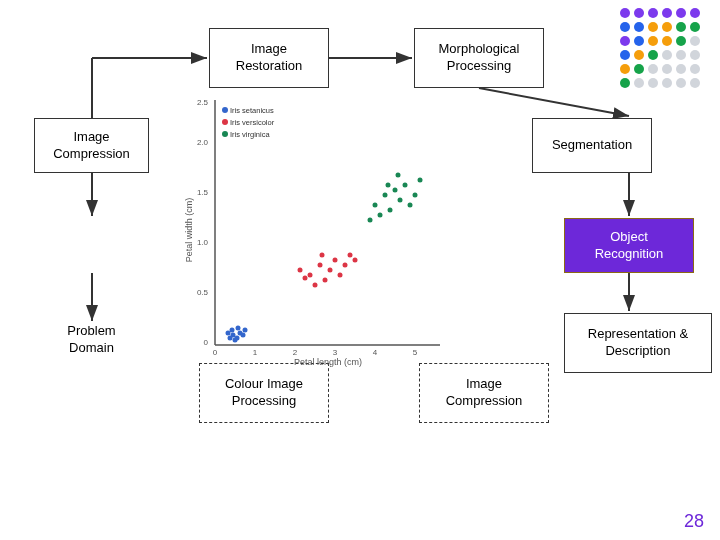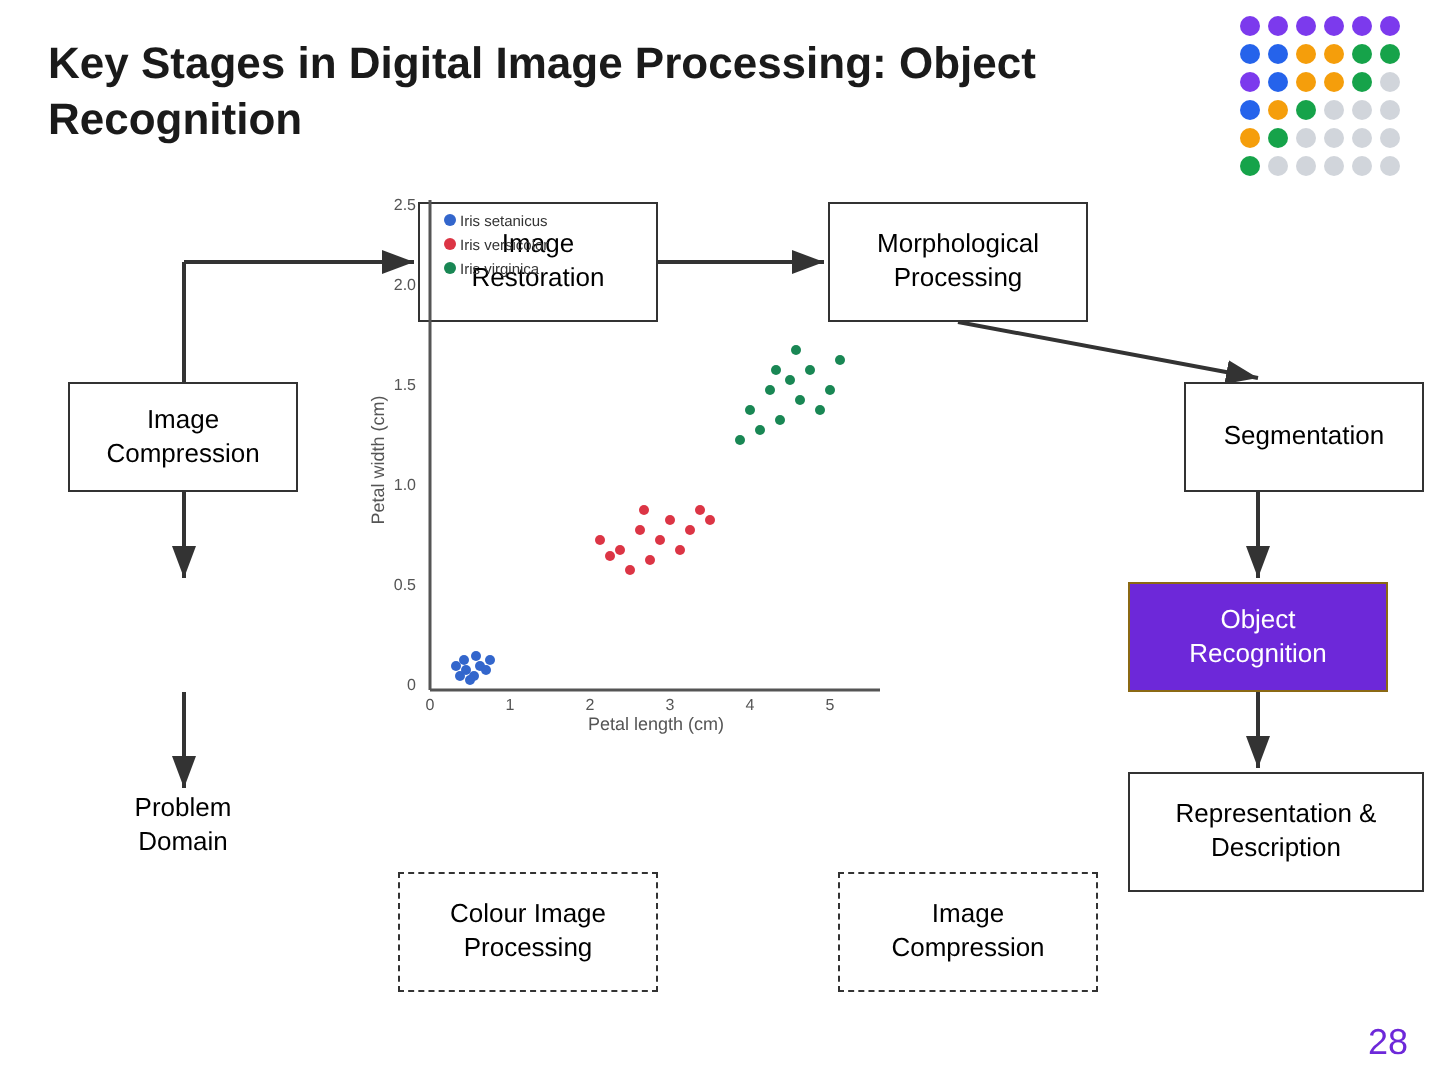--- a/index.html
+++ b/index.html
@@ -142,40 +142,39 @@
         <div class="dot" style="background: rgb(209, 213, 219);"></div>
         <div class="dot" style="background: rgb(22, 163, 74);"></div>
         <div class="dot" style="background: rgb(209, 213, 219);"></div>
         <div class="dot" style="background: rgb(209, 213, 219);"></div>
         <div class="dot" style="background: rgb(209, 213, 219);"></div>
         <div class="dot" style="background: rgb(209, 213, 219);"></div>
         <div class="dot" style="background: rgb(209, 213, 219);"></div>
       </div>
   </div>
 
-  <div class="title">Key Stages in Digital Image Processing: Object Recognition</div>
 
   <div class="content-area">
 
     <div class="box" style="left:185px; top:10px; width:120px; height:60px;">
       <span>Image
 Restoration</span>
     </div>
 
     <div class="box" style="left:390px; top:10px; width:130px; height:60px;">
       <span>Morphological
 Processing</span>
     </div>
 
     <div class="box" style="left:10px; top:100px; width:115px; height:55px;">
       <span>Image
 Compression</span>
     </div>
 
-    <div class="box" style="left:568px; top:100px; width:120px; height:55px;">
+    <div class="box" style="left:508px; top:100px; width:120px; height:55px;">
       <span>Segmentation</span>
     </div>
 
 
     <div class="box highlighted" style="left:540px; top:200px; width:130px; height:55px;">
       <span>Object
 Recognition</span>
     </div>
 
     <div class="box" style="left:10px; top:299px; width:115px; height:45px; border:none; font-size:13px;">

